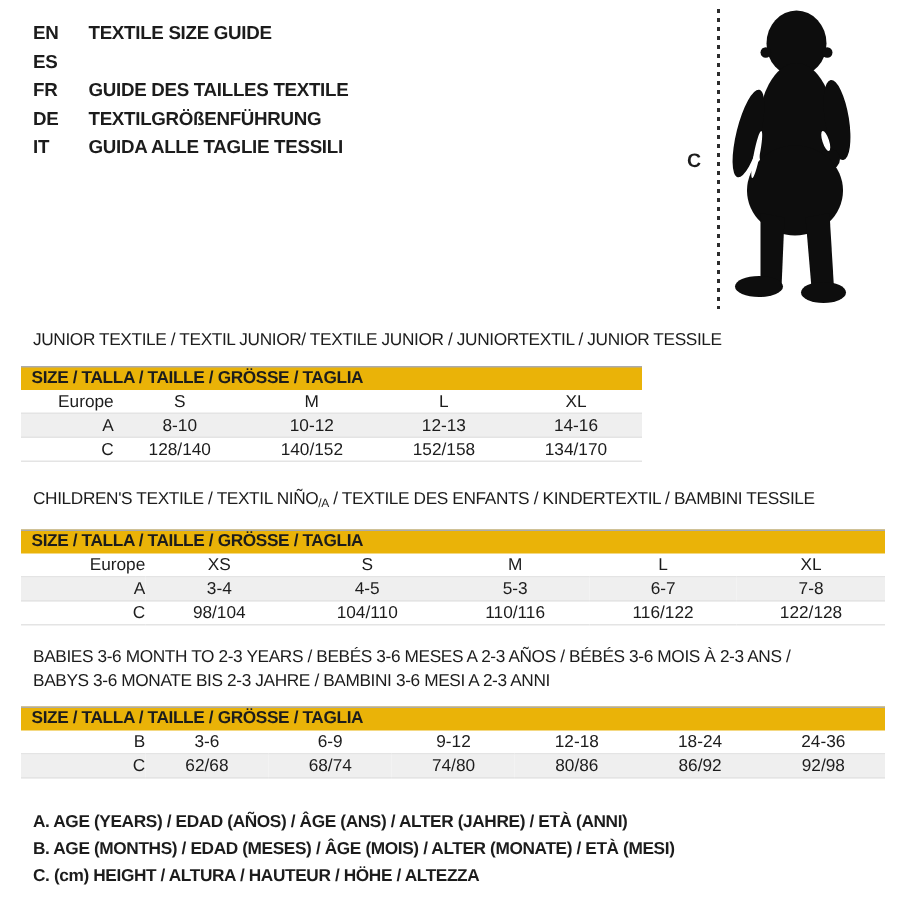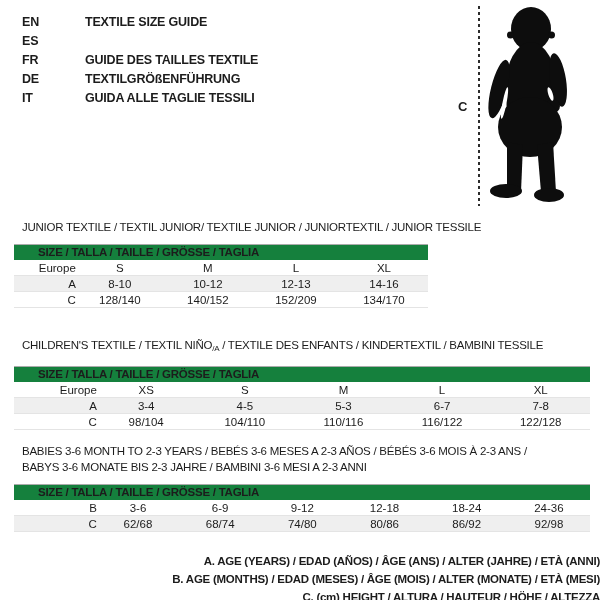--- a/index.html
+++ b/index.html
@@ -4,52 +4,52 @@
 <style>
   html,body{margin:0;padding:0;}
   body{
     width:600px;height:600px;background:#ffffff;
     font-family:"Liberation Sans",sans-serif;color:#1c1c1c;
     position:relative;overflow:hidden;
   }
   
   .top{display:flex;height:212px;}
   .langs{flex:1;padding:13px 0 0 22px;}
-  .lang-row{display:flex;font-weight:700;font-size:12.5px;line-height:19px;letter-spacing:-0.2px;gap:26px;}
+  .lang-row{display:flex;font-weight:700;font-size:12.5px;line-height:19px;letter-spacing:-0.2px;}
   .lang-code{width:37px;flex:none;}
   .fig{width:146px;flex:none;position:relative;}
   .c-label{position:absolute;left:4px;top:99px;font-weight:700;font-size:13px;}
   .dotline{
     position:absolute;left:24px;top:6px;height:200px;width:2px;
     background:repeating-linear-gradient(to bottom,#2c2c2c 0 3px,transparent 3px 6px);
   }
   .baby-svg{position:absolute;left:33px;top:6px;}
   
   .sec-title{margin:0 0 0 22px;font-weight:400;font-size:11.5px;letter-spacing:-0.25px;line-height:16px;}
   .s1{margin-top:7px;}
-  .s2{margin-top:29px;}
+  .s2{margin-top:17px;}
   .s3{margin-top:13px;}
   .sub{font-size:8px;vertical-align:-2px;}
   .size-table{margin:9px 0 0 14px;}
   .w1{width:414px;}
   .w2{width:576px;}
   .tbar{
-    background:#15803d;border-top:1px solid #ababab;
+    background:#eab308;border-top:1px solid #ababab;
     font-weight:700;font-size:11.5px;height:15px;line-height:15px;
-    padding-left:24px;letter-spacing:-0.25px;
+    padding-left:7px;letter-spacing:-0.25px;
   }
   .size-table table{border-collapse:collapse;width:100%;table-layout:fixed;}
   .size-table td{
     font-size:11.5px;height:15px;text-align:center;padding:0;
     border-bottom:1px solid #e4e4e4;white-space:nowrap;
   }
   .size-table td.lbl{text-align:right;padding-left:8px;width:13%;}
   .size-table tr:nth-child(even) td{background:#efefef;}
   
-  .footnotes{margin:20px 0 0 22px;text-align:right;}
+  .footnotes{margin:20px 0 0 22px;}
   .fn{font-weight:700;font-size:11.5px;line-height:18px;letter-spacing:-0.25px;}
 </style>
 </head>
 <body>
 
 <div class="page">
 
   <div class="top">
     <div class="langs">
       <div class="lang-row">
@@ -116,21 +116,21 @@
               <td class="lbl">A</td>
               <td>8-10</td>
               <td>10-12</td>
               <td>12-13</td>
               <td>14-16</td>
             </tr>
             <tr>
               <td class="lbl">C</td>
               <td>128/140</td>
               <td>140/152</td>
-              <td>152/209</td>
+              <td>152/158</td>
               <td>134/170</td>
             </tr>
           </tbody>
         </table>
       </div>
   </div>
 
   <div class="sec">
     <div class="sec-title s2"><span>CHILDREN'S TEXTILE / TEXTIL NIÑO</span><span class="sub">/A</span><span> / TEXTILE DES ENFANTS / KINDERTEXTIL / BAMBINI TESSILE</span></div>
     <div class="size-table w2">

